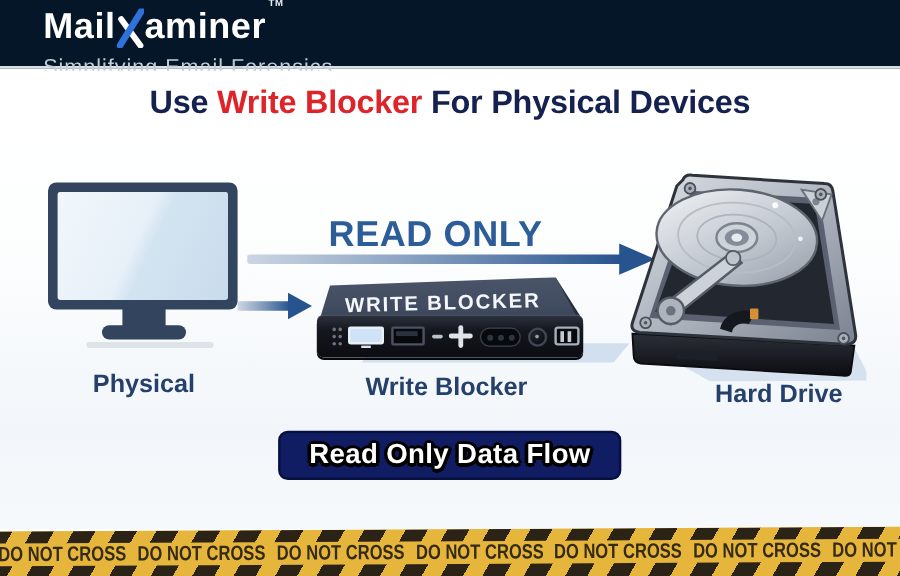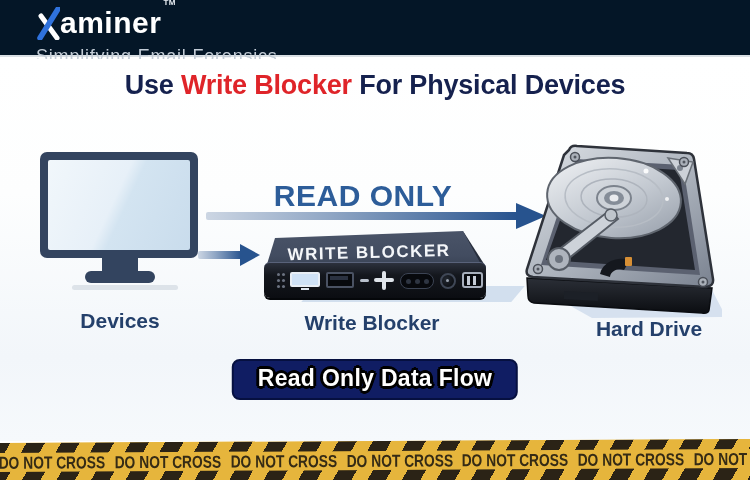--- a/index.html
+++ b/index.html
@@ -128,20 +128,21 @@
     transform:scaleY(1.15) scaleX(.92); letter-spacing:0; }
 </style>
 </head>
 <body>
 
 <div class="stage">
 
   <div class="header">
     <div class="logo">
       <div class="logo-row">
+        <span>Mail</span>
         <svg class="logo-x" viewBox="0 0 23 33">
           <line x1="4" y1="9" x2="20" y2="31" stroke="#ffffff" stroke-width="5" stroke-linecap="round"></line>
           <line x1="3" y1="31" x2="21" y2="2" stroke="#2f72dd" stroke-width="5.5" stroke-linecap="round"></line>
         </svg>
         <span>aminer</span>
         <span class="tm">TM</span>
       </div>
       <div class="tagline">Simplifying Email Forensics</div>
     </div>
   </div>
@@ -223,21 +224,21 @@
     <circle cx="63" cy="15" r="4.5" fill="#aab0b9" stroke="#4a4f58" stroke-width="1.5"></circle>
     <circle cx="172" cy="20" r="4.5" fill="#aab0b9" stroke="#4a4f58" stroke-width="1.5"></circle>
     <circle cx="26" cy="127" r="4.5" fill="#aab0b9" stroke="#4a4f58" stroke-width="1.5"></circle>
     <circle cx="191" cy="140" r="4.5" fill="#aab0b9" stroke="#4a4f58" stroke-width="1.5"></circle>
     <circle cx="63" cy="15" r="1.5" fill="#50555e"></circle>
     <circle cx="172" cy="20" r="1.5" fill="#50555e"></circle>
     <circle cx="26" cy="127" r="1.5" fill="#50555e"></circle>
     <circle cx="191" cy="140" r="1.5" fill="#50555e"></circle>
   </svg>
 
-  <div class="item-label label-computer">Devices</div>
+  <div class="item-label label-computer">Physical</div>
   <div class="item-label label-writeblocker">Write Blocker</div>
   <div class="item-label label-harddrive">Hard Drive</div>
 
   <div class="badge">Read Only Data Flow</div>
 
   <div class="tape">
     <div class="tape-stripe"></div>
     <div class="tape-text-row">
       <span>DO NOT CROSS</span>
       <span>DO NOT CROSS</span>

